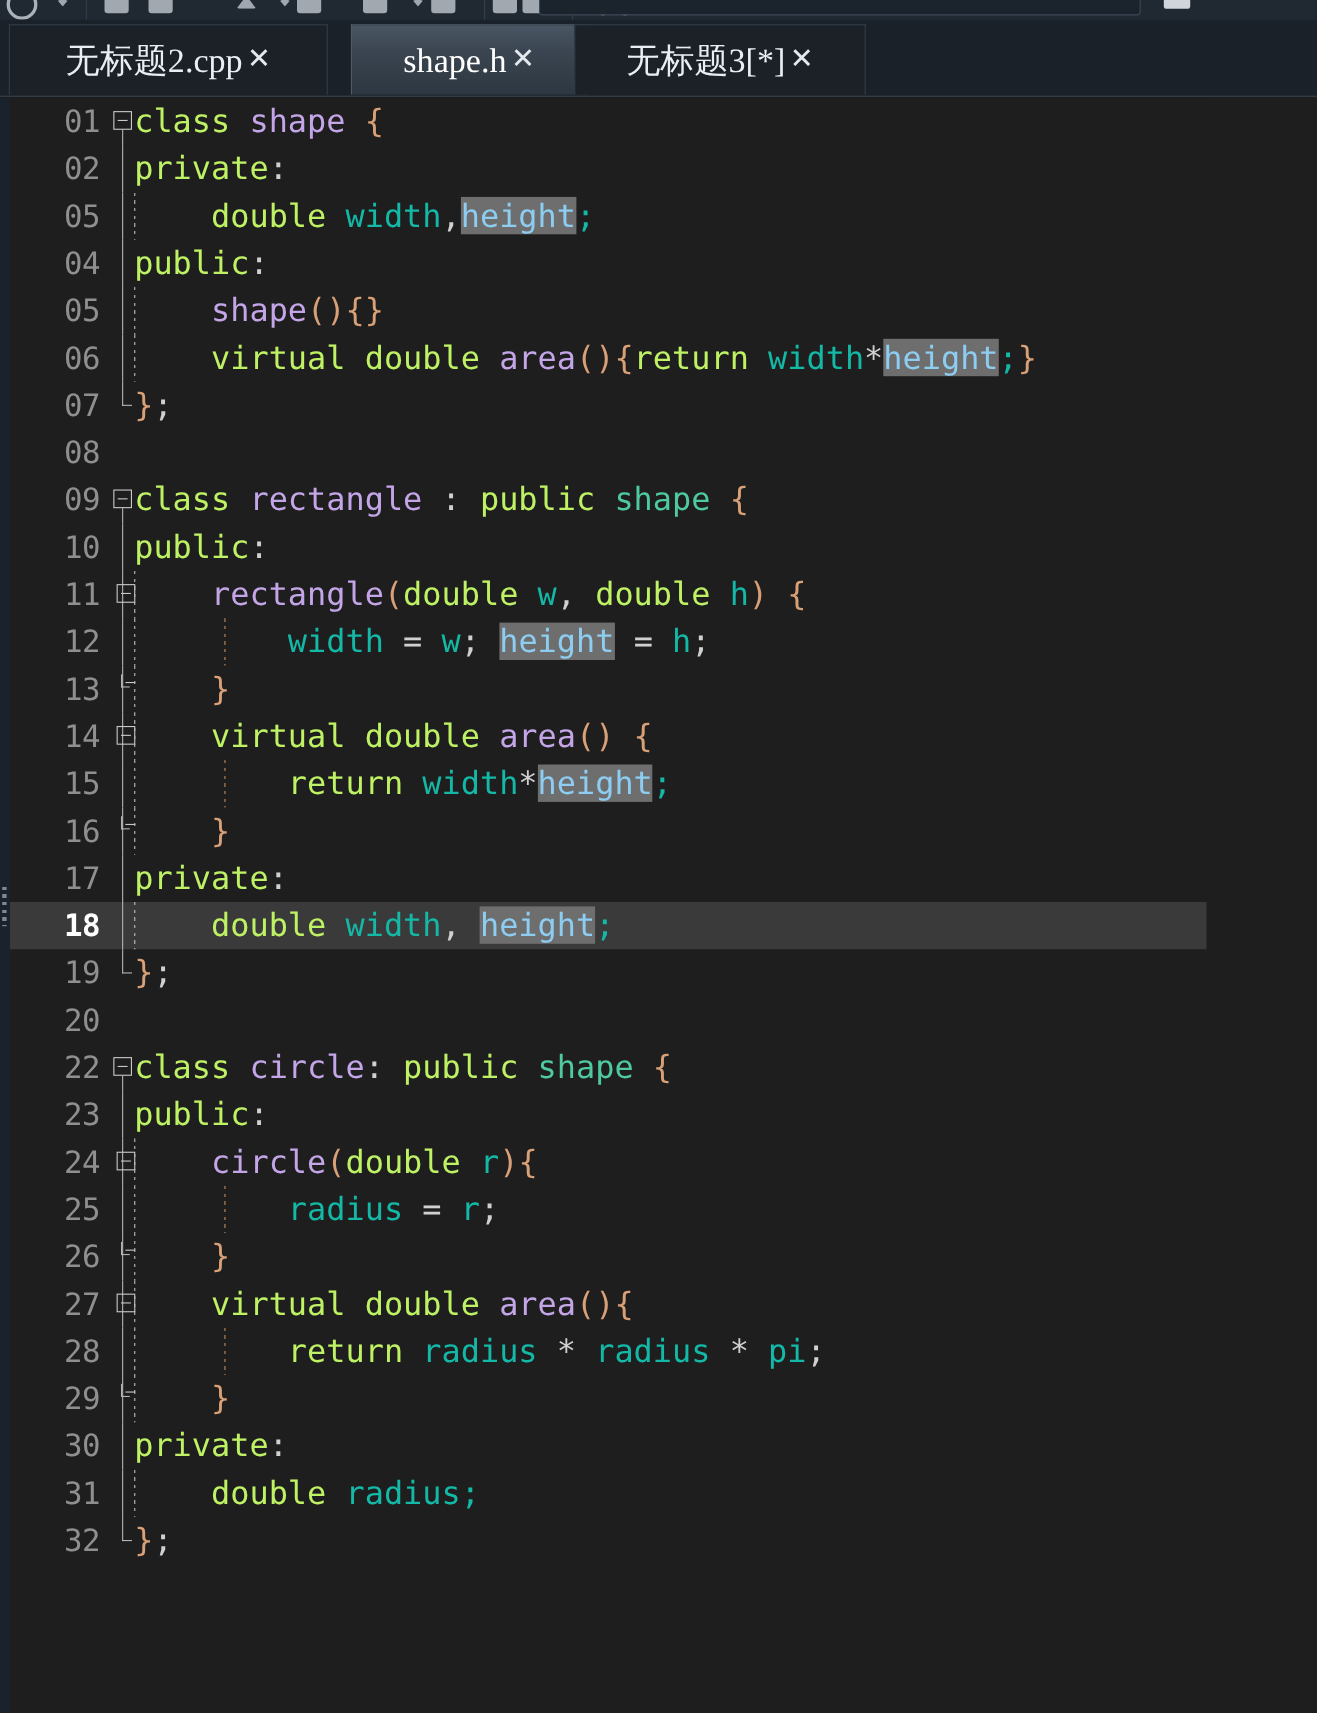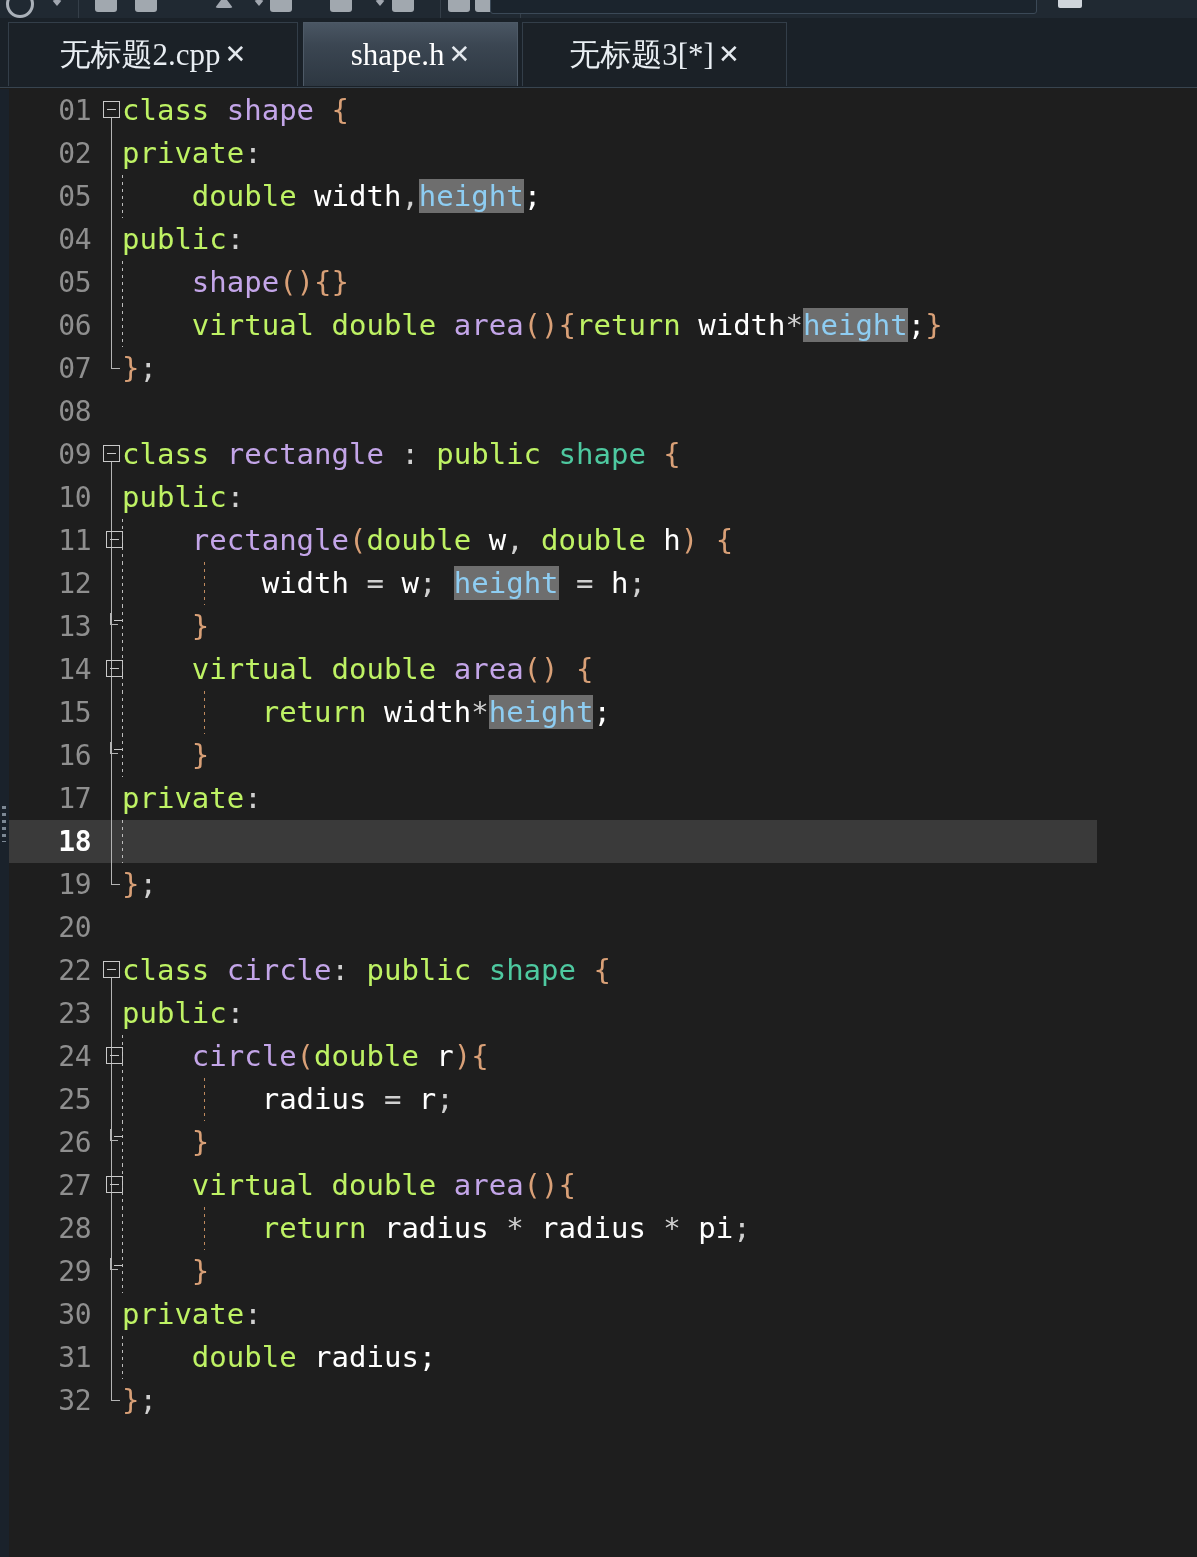--- a/index.html
+++ b/index.html
@@ -104,20 +104,21 @@
   .tab.inactive {
     background: #1b2127;
     border: 1px solid #333e49;
     border-bottom: none;
   }
   .tab.active {
     background: linear-gradient(to bottom, #4a5663 0%, #3b4652 35%, #2d3741 100%);
     border: 1px solid #4e5a67;
     border-bottom: none;
     color: #ffffff;
+    margin-left: 16px;
   }
   .tab-close {
     font-family: "DejaVu Sans", sans-serif;
     font-size: 26px;
     font-weight: bold;
     color: #e4e9ee;
     line-height: 1;
     position: relative;
     top: -1px;
   }
@@ -220,21 +221,21 @@
 
   .code {
     position: absolute;
     left: 113px; top: 0;
   }
 
   
   .kw   { color: #bef264; }   
   .typ  { color: #c3a5e8; }   
   .cls  { color: #4ec9a0; }   
-  .var  { color: #ffffff; }   
+  .var  { color: #14b8a6; }   
   .op   { color: #d9a077; }   
   .pun  { color: #d0d0d0; }   
   .num  { color: #d8d99a; }   
   .hl   { background: #6e6e6e; color: #8ecdf2; }
 </style>
 </head>
 <body>
 
 <div class="toolbar-strip">
   <div class="tb-icon round" style="left:6px;"></div>
@@ -290,21 +291,21 @@
       <div class="line"><span class="lineno">08</span><span class="code"></span></div>
       <div class="line"><span class="lineno">09</span><span class="fold-rail start"></span><span class="fold-box"></span><span class="code"><span class="kw">class</span><span class="pun"> </span><span class="typ">rectangle</span><span class="pun"> : </span><span class="kw">public</span><span class="pun"> </span><span class="cls">shape</span><span class="pun"> </span><span class="op">{</span></span></div>
       <div class="line"><span class="lineno">10</span><span class="fold-rail"></span><span class="code"><span class="kw">public</span><span class="pun">:</span></span></div>
       <div class="line"><span class="lineno">11</span><span class="fold-rail"></span><span class="fold-box" style="left: 97px;"></span><span class="guide g1"></span><span class="code"><span class="pun">    </span><span class="typ">rectangle</span><span class="op">(</span><span class="kw">double</span><span class="pun"> </span><span class="var">w</span><span class="pun">, </span><span class="kw">double</span><span class="pun"> </span><span class="var">h</span><span class="op">)</span><span class="pun"> </span><span class="op">{</span></span></div>
       <div class="line"><span class="lineno">12</span><span class="fold-rail"></span><span class="guide g1"></span><span class="guide g2"></span><span class="code"><span class="pun">        </span><span class="var">width</span><span class="pun"> </span><span class="pun">=</span><span class="pun"> </span><span class="var">w</span><span class="pun">; </span><span class="hl">height</span><span class="pun"> </span><span class="pun">=</span><span class="pun"> </span><span class="var">h</span><span class="pun">;</span></span></div>
       <div class="line"><span class="lineno">13</span><span class="fold-rail"></span><span class="fold-box" style="left: 101px; border-top: none; border-right: none; border-bottom: 1px solid rgb(180, 180, 180); border-left: 1px solid rgb(180, 180, 180); border-image: initial; top: 8px; width: 8px; height: 12px;"></span><span class="guide g1"></span><span class="code"><span class="pun">    </span><span class="op">}</span></span></div>
       <div class="line"><span class="lineno">14</span><span class="fold-rail"></span><span class="fold-box" style="left: 97px;"></span><span class="guide g1"></span><span class="code"><span class="pun">    </span><span class="kw">virtual</span><span class="pun"> </span><span class="kw">double</span><span class="pun"> </span><span class="typ">area</span><span class="op">()</span><span class="pun"> </span><span class="op">{</span></span></div>
       <div class="line"><span class="lineno">15</span><span class="fold-rail"></span><span class="guide g1"></span><span class="guide g2"></span><span class="code"><span class="pun">        </span><span class="kw">return</span><span class="pun"> </span><span class="var">width</span><span class="pun">*</span><span class="hl">height</span><span class="var">;</span></span></div>
       <div class="line"><span class="lineno">16</span><span class="fold-rail"></span><span class="fold-box" style="left: 101px; border-top: none; border-right: none; border-bottom: 1px solid rgb(180, 180, 180); border-left: 1px solid rgb(180, 180, 180); border-image: initial; top: 8px; width: 8px; height: 12px;"></span><span class="guide g1"></span><span class="code"><span class="pun">    </span><span class="op">}</span></span></div>
       <div class="line"><span class="lineno">17</span><span class="fold-rail"></span><span class="code"><span class="kw">private</span><span class="pun">:</span></span></div>
-      <div class="line current"><span class="lineno">18</span><span class="fold-rail"></span><span class="guide g1"></span></div>
+      <div class="line current"><span class="lineno">18</span><span class="fold-rail"></span><span class="guide g1"></span><span class="code"><span class="pun">    </span><span class="kw">double</span><span class="pun"> </span><span class="var">width</span><span class="pun">, </span><span class="hl">height</span><span class="var">;</span></span></div>
       <div class="line"><span class="lineno">19</span><span class="fold-rail end"></span><span class="code"><span class="op">}</span><span class="pun">;</span></span></div>
       <div class="line"><span class="lineno">20</span><span class="code"></span></div>
       <div class="line"><span class="lineno">22</span><span class="fold-rail start"></span><span class="fold-box"></span><span class="code"><span class="kw">class</span><span class="pun"> </span><span class="typ">circle</span><span class="pun">: </span><span class="kw">public</span><span class="pun"> </span><span class="cls">shape</span><span class="pun"> </span><span class="op">{</span></span></div>
       <div class="line"><span class="lineno">23</span><span class="fold-rail"></span><span class="code"><span class="kw">public</span><span class="pun">:</span></span></div>
       <div class="line"><span class="lineno">24</span><span class="fold-rail"></span><span class="fold-box" style="left: 97px;"></span><span class="guide g1"></span><span class="code"><span class="pun">    </span><span class="typ">circle</span><span class="op">(</span><span class="kw">double</span><span class="pun"> </span><span class="var">r</span><span class="op">)</span><span class="op">{</span></span></div>
       <div class="line"><span class="lineno">25</span><span class="fold-rail"></span><span class="guide g1"></span><span class="guide g2"></span><span class="code"><span class="pun">        </span><span class="var">radius</span><span class="pun"> </span><span class="pun">=</span><span class="pun"> </span><span class="var">r</span><span class="pun">;</span></span></div>
       <div class="line"><span class="lineno">26</span><span class="fold-rail"></span><span class="fold-box" style="left: 101px; border-top: none; border-right: none; border-bottom: 1px solid rgb(180, 180, 180); border-left: 1px solid rgb(180, 180, 180); border-image: initial; top: 8px; width: 8px; height: 12px;"></span><span class="guide g1"></span><span class="code"><span class="pun">    </span><span class="op">}</span></span></div>
       <div class="line"><span class="lineno">27</span><span class="fold-rail"></span><span class="fold-box" style="left: 97px;"></span><span class="guide g1"></span><span class="code"><span class="pun">    </span><span class="kw">virtual</span><span class="pun"> </span><span class="kw">double</span><span class="pun"> </span><span class="typ">area</span><span class="op">()</span><span class="op">{</span></span></div>
       <div class="line"><span class="lineno">28</span><span class="fold-rail"></span><span class="guide g1"></span><span class="guide g2"></span><span class="code"><span class="pun">        </span><span class="kw">return</span><span class="pun"> </span><span class="var">radius</span><span class="pun"> </span><span class="pun">*</span><span class="pun"> </span><span class="var">radius</span><span class="pun"> </span><span class="pun">*</span><span class="pun"> </span><span class="var">pi</span><span class="pun">;</span></span></div>
       <div class="line"><span class="lineno">29</span><span class="fold-rail"></span><span class="fold-box" style="left: 101px; border-top: none; border-right: none; border-bottom: 1px solid rgb(180, 180, 180); border-left: 1px solid rgb(180, 180, 180); border-image: initial; top: 8px; width: 8px; height: 12px;"></span><span class="guide g1"></span><span class="code"><span class="pun">    </span><span class="op">}</span></span></div>

